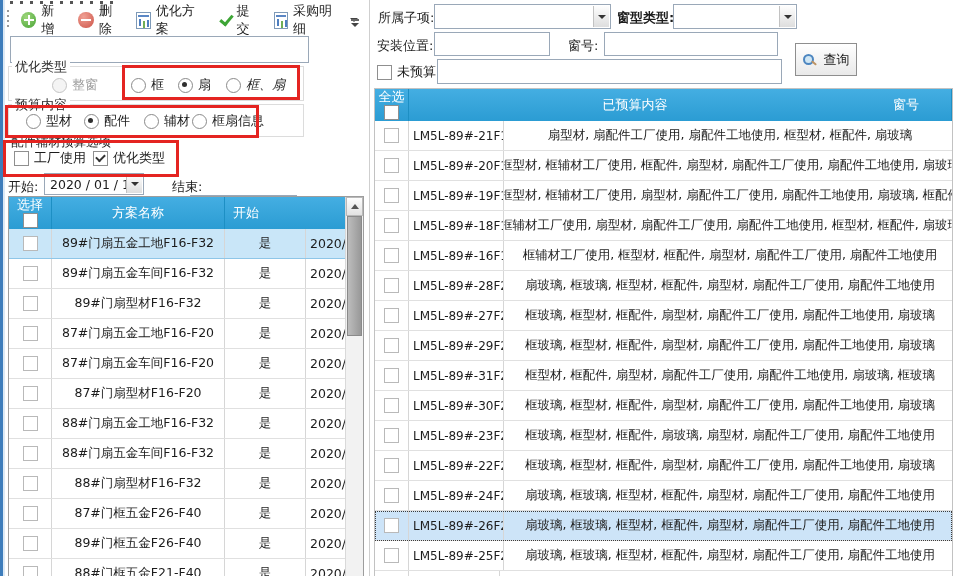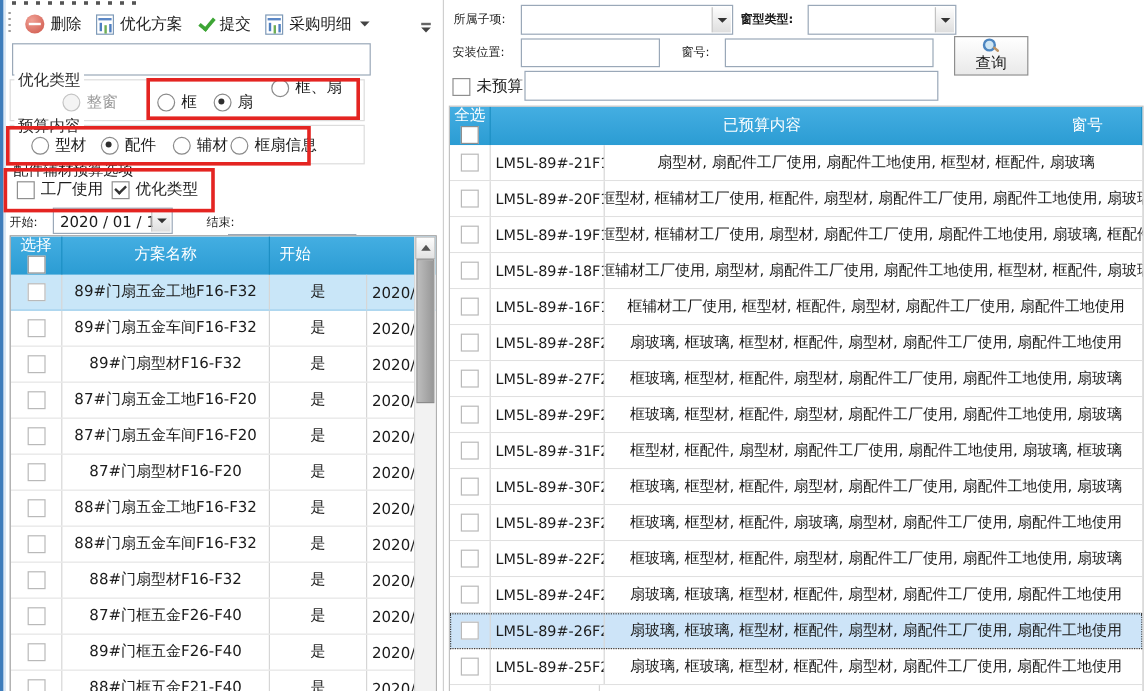--- a/index.html
+++ b/index.html
@@ -66,21 +66,21 @@
   .ic-mag::after{content:"";position:absolute;left:8px;top:9px;width:6px;height:2px;background:#bd9364;
     transform:rotate(40deg);border-radius:1px;}
   .datefield{background:#fff;border:1px solid #9aa8b8;display:flex;align-items:center;position:relative;
     font-size:12.5px;padding-left:5px;}
   .ddbtn{position:absolute;right:1px;top:1px;bottom:1px;width:15px;
     background:linear-gradient(#fdfdfd,#dedede);border-left:1px solid #c2c2c2;
     display:flex;align-items:center;justify-content:center;}
   .ddbtn::after{content:"";width:0;height:0;border-left:4px solid transparent;border-right:4px solid transparent;
     border-top:4px solid #333;}
   .combo{background:#fff;border:1px solid #9aa8b8;position:absolute;}
-  .lbl{position:absolute;font-size:10px;color:#1c1c1c;white-space:nowrap;}
+  .lbl{position:absolute;font-size:13px;color:#1c1c1c;white-space:nowrap;}
   
   .tbl{position:absolute;border:1px solid #9d9d9d;background:#fff;overflow:hidden;}
   .thead{display:flex;background:linear-gradient(180deg,#44aee2,#2b9cd3);color:#fff;height:32px;}
   .th{display:flex;flex-direction:column;align-items:center;justify-content:center;
     border-right:1px solid #1d8fc4;font-size:13px;line-height:14px;flex:none;}
   .th .cb{margin-top:1px;}
   .trow{display:flex;height:29px;border-bottom:1px solid #e0e0e0;background:#fff;}
   .td{display:flex;align-items:center;border-right:1px solid #d6d6d6;overflow:hidden;
     font-size:12.5px;flex:none;white-space:nowrap;}
   .td.c{justify-content:center;}
@@ -100,20 +100,24 @@
 
 <div id="app">
   <div class="abs leftstrip"></div>
   <div class="abs leftstrip2"></div>
   <div class="abs panel-divider"></div>
   <div class="abs top-clip"></div>
 
   <div class="abs toolbar">
     <div class="grip"></div>
     <div class="tb-btn">
+      <span class="ic-add"></span>
+      <span>新增</span>
+    </div>
+    <div class="tb-btn">
       <span class="ic-del"></span>
       <span>删除</span>
     </div>
     <div class="tb-btn">
       <span class="ic-report"></span>
       <span>优化方案</span>
     </div>
     <div class="tb-btn">
       <span class="ic-check"></span>
       <span>提交</span>
@@ -138,21 +142,21 @@
     <span>整窗</span>
   </div>
   <div class="abs opt" style="left:131px;top:76px;">
     <span class="radio"></span>
     <span>框</span>
   </div>
   <div class="abs opt" style="left:178px;top:76px;">
     <span class="radio on"></span>
     <span>扇</span>
   </div>
-  <div class="abs opt" style="left:226px;top:64px;">
+  <div class="abs opt" style="left:226px;top:76px;font-style:italic;">
     <span class="radio"></span>
     <span>框、扇</span>
   </div>
   <div class="abs redbox" style="left:122px;top:65px;width:172px;height:29px;"></div>
 
   <div class="abs gbox" style="left:8px;top:104px;width:294px;height:31px;"></div>
   <div class="glabel" style="left:12px;top:96px;">预算内容</div>
   <div class="abs opt" style="left:26px;top:112px;">
     <span class="radio"></span>
     <span>型材</span>
@@ -324,21 +328,21 @@
   <input class="abs txt" style="left: 434px; top: 32px; width: 110px; height: 20px;" value="">
   <div class="lbl" style="left:568px;top:37px;">窗号:</div>
   <input class="abs txt" style="left: 604px; top: 32px; width: 168px; height: 20px;" value="">
 
   <div class="abs opt" style="left:377px;top:63px;">
     <span class="cb"></span>
     <span>未预算:</span>
   </div>
   <input class="abs txt" style="left: 437px; top: 59px; width: 339px; height: 21px;" value="">
 
-  <div class="abs btn" style="left:795px;top:30px;width:60px;height:31px;flex-direction:column;">
+  <div class="abs btn" style="left:795px;top:43px;width:60px;height:31px;">
     <span class="ic-mag"></span>
     <span>查询</span>
   </div>
 
   <div class="tbl" style="left:374px;top:88px;width:577px;height:488px;border-color:#c2c2c2;">
     <div class="thead">
       <div class="th" style="width:33px;">
         <span>全选</span>
         <span class="cb"></span>
       </div>

